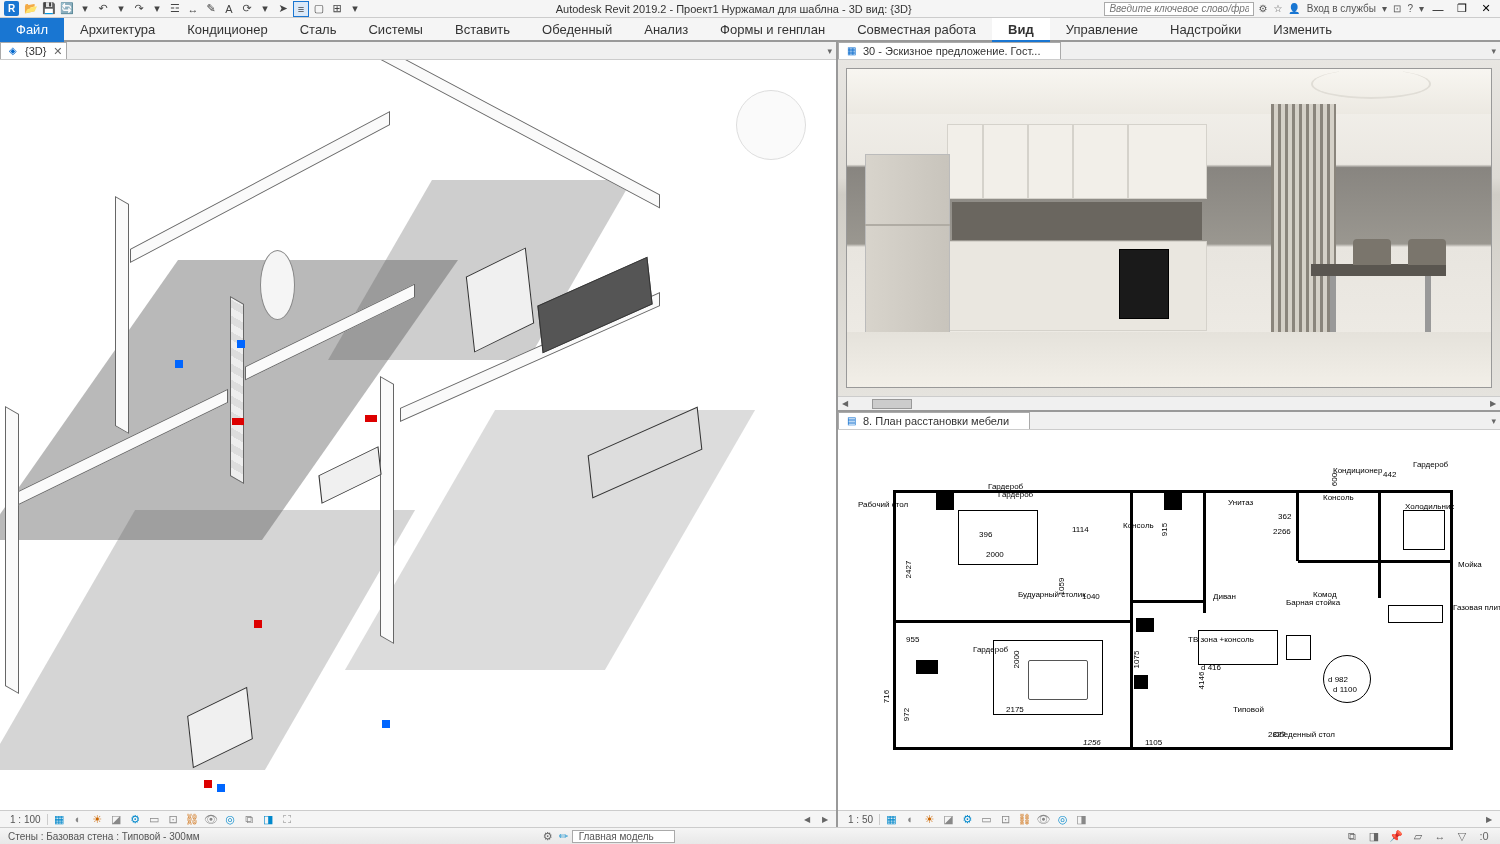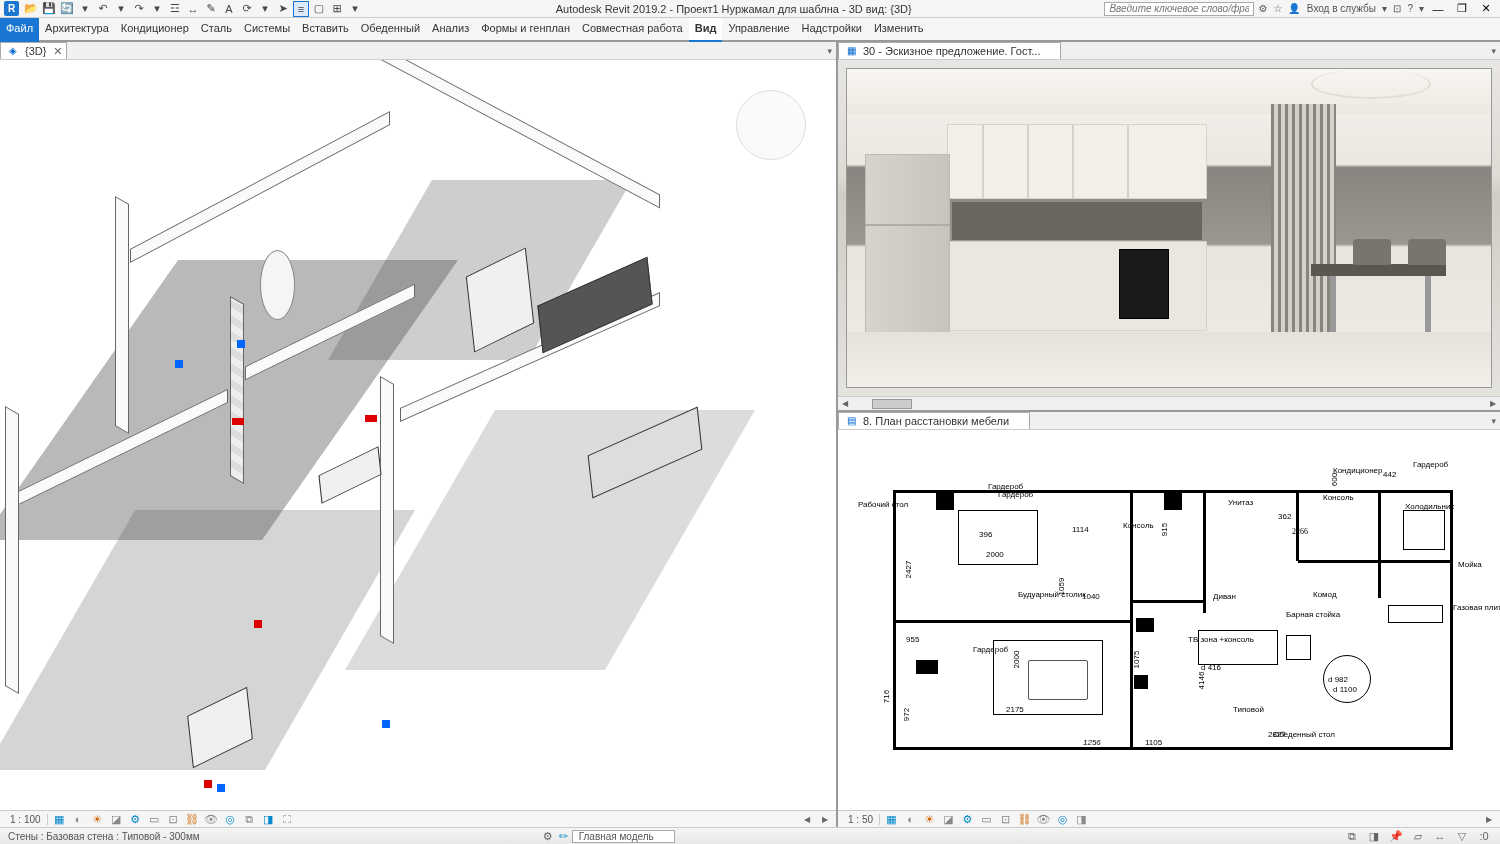--- a/index.html
+++ b/index.html
@@ -78,23 +78,23 @@
     }
     
     
     .ribbon {
       height: 24px;
       background: #f5f5f5;
       border-bottom: 2px solid #999;
       display: flex;
     }
     .ribbon-tab {
-      padding: 4px 6px;
+      padding: 4px 16px;
       cursor: pointer;
-      font-size: 11px;
+      font-size: 13px;
       color: #333;
       border-bottom: 2px solid transparent;
       margin-bottom: -2px;
     }
     .ribbon-tab.file {
       background: #1976d2;
       color: white;
       font-weight: normal;
     }
     .ribbon-tab.active {
@@ -565,21 +565,21 @@
           <span class="plan-label" style="left:20px;top:70px;">Рабочий стол</span>
           <span class="plan-label" style="left:150px;top:52px;">Гардероб</span>
           <span class="plan-label" style="left:160px;top:60px;">Гардероб</span>
           <span class="plan-label" style="left:180px;top:160px;">Будуарный столик</span>
           <span class="plan-label" style="left:135px;top:215px;">Гардероб</span>
           <span class="plan-label" style="left:390px;top:68px;">Унитаз</span>
           <span class="plan-label" style="left:285px;top:91px;">Консоль</span>
           <span class="plan-label" style="left:375px;top:162px;">Диван</span>
           <span class="plan-label" style="left:475px;top:160px;">Комод</span>
           <span class="plan-label" style="left:350px;top:205px;">ТВ зона +консоль</span>
-          <span class="plan-label" style="left:448px;top:180px;">Барная стойка</span>
+          <span class="plan-label" style="left:448px;top:168px;">Барная стойка</span>
           <span class="plan-label" style="left:395px;top:275px;">Типовой</span>
           <span class="plan-label" style="left:435px;top:300px;">Обеденный стол</span>
           <span class="plan-label" style="left:567px;top:72px;">Холодильник</span>
           <span class="plan-label" style="left:575px;top:30px;">Гардероб</span>
           <span class="plan-label" style="left:495px;top:36px;">Кондиционер</span>
           <span class="plan-label" style="left:620px;top:130px;">Мойка</span>
           <span class="plan-label" style="left:615px;top:173px;">Газовая плит. с духовкой</span>
           <span class="plan-label" style="left:485px;top:63px;">Консоль</span>
 
           <span class="plan-label" style="left:148px;top:120px;">2000</span>
@@ -596,21 +596,21 @@
           <span class="plan-label" style="left:244px;top:162px;">1040</span>
           <span class="plan-label" style="left:62px;top:280px;transform:rotate(-90deg);">972</span>
           <span class="plan-label" style="left:42px;top:262px;transform:rotate(-90deg);">716</span>
           <span class="plan-label" style="left:307px;top:308px;">1105</span>
           <span class="plan-label" style="left:430px;top:300px;">2827</span>
           <span class="plan-label" style="left:68px;top:205px;">955</span>
           <span class="plan-label" style="left:141px;top:100px;">396</span>
           <span class="plan-label" style="left:440px;top:70px;margin-top:12px;">362</span>
           <span class="plan-label" style="left:545px;top:40px;">442</span>
           <span class="plan-label" style="left:320px;top:95px;transform:rotate(-90deg);">915</span>
-          <span class="plan-label" style="left:454px;top:97px;font-family:Liberation Serif, serif;">2266</span>
+          <span class="plan-label" style="left:435px;top:97px;">2266</span>
           <span class="plan-label" style="left:355px;top:246px;transform:rotate(-90deg);">4146</span>
           <span class="plan-label" style="left:490px;top:45px;transform:rotate(-90deg);">600</span>
         </div>
       </div>
       <div class="view-controls">
         <span class="scale">1 : 50</span>
         <span class="vc-icon color1">▦</span>
         <span class="vc-icon color3">◐</span>
         <span class="vc-icon color2">☀</span>
         <span class="vc-icon color3">◪</span>

